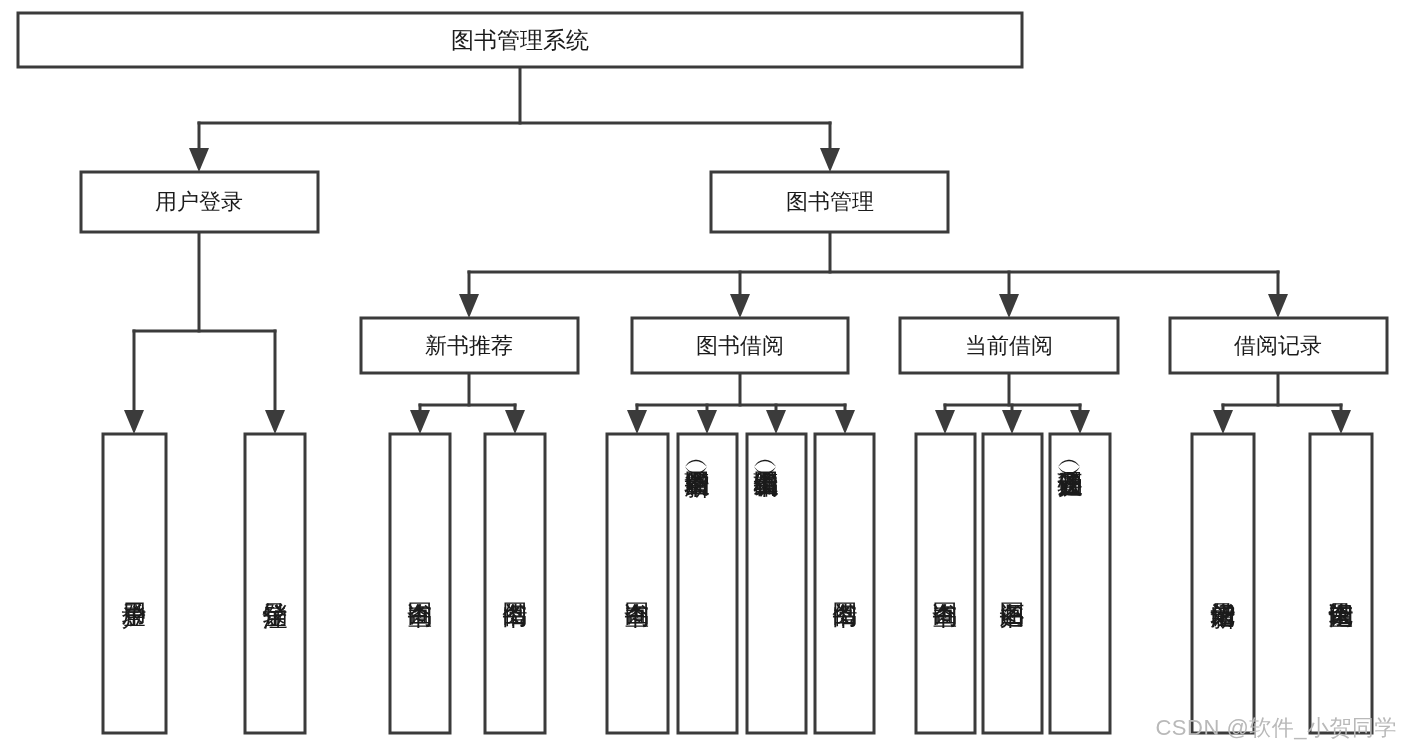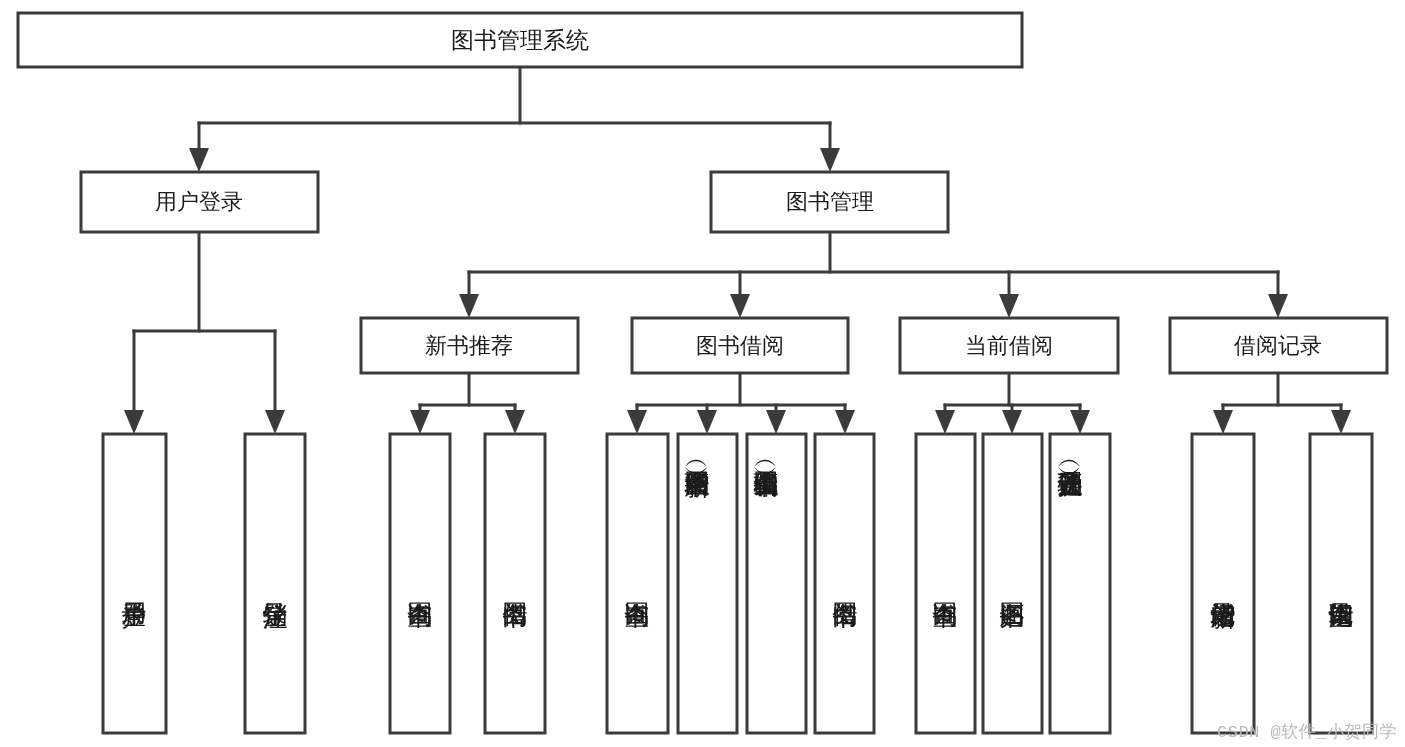--- a/index.html
+++ b/index.html
@@ -28,22 +28,22 @@
     font-size:25px;
     text-anchor:middle;
     writing-mode:vertical-rl;
     glyph-orientation-vertical:0;
   }
   .link-line{stroke:#3b3b3b;stroke-width:3;fill:none;stroke-linecap:square;}
   .arrow-head{fill:#3b3b3b;stroke:none;}
   .watermark{
     position:absolute;
     right:8px;bottom:4px;
-    font-family:Liberation Mono, monospace;
-    font-size:17px;
+    font-family:Liberation Sans, sans-serif;
+    font-size:22px;
     color:#b9b9b9;
     white-space:nowrap;
     letter-spacing:.5px;
     pointer-events:none;
     margin-top:44px;
   }
 </style>
 </head>
 <body>
 

